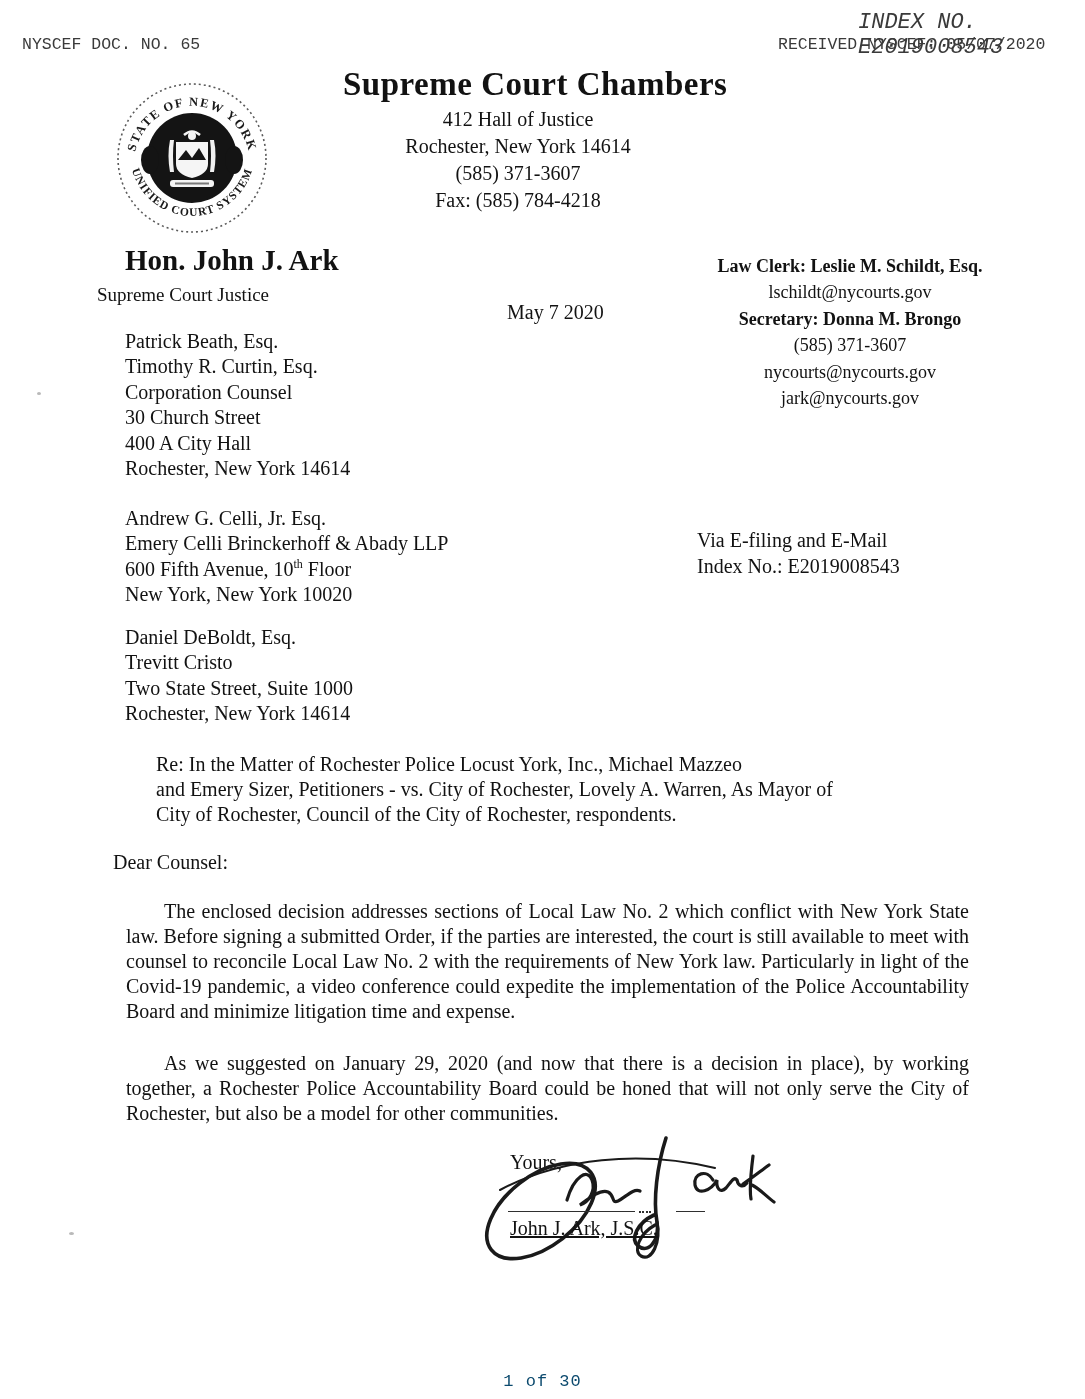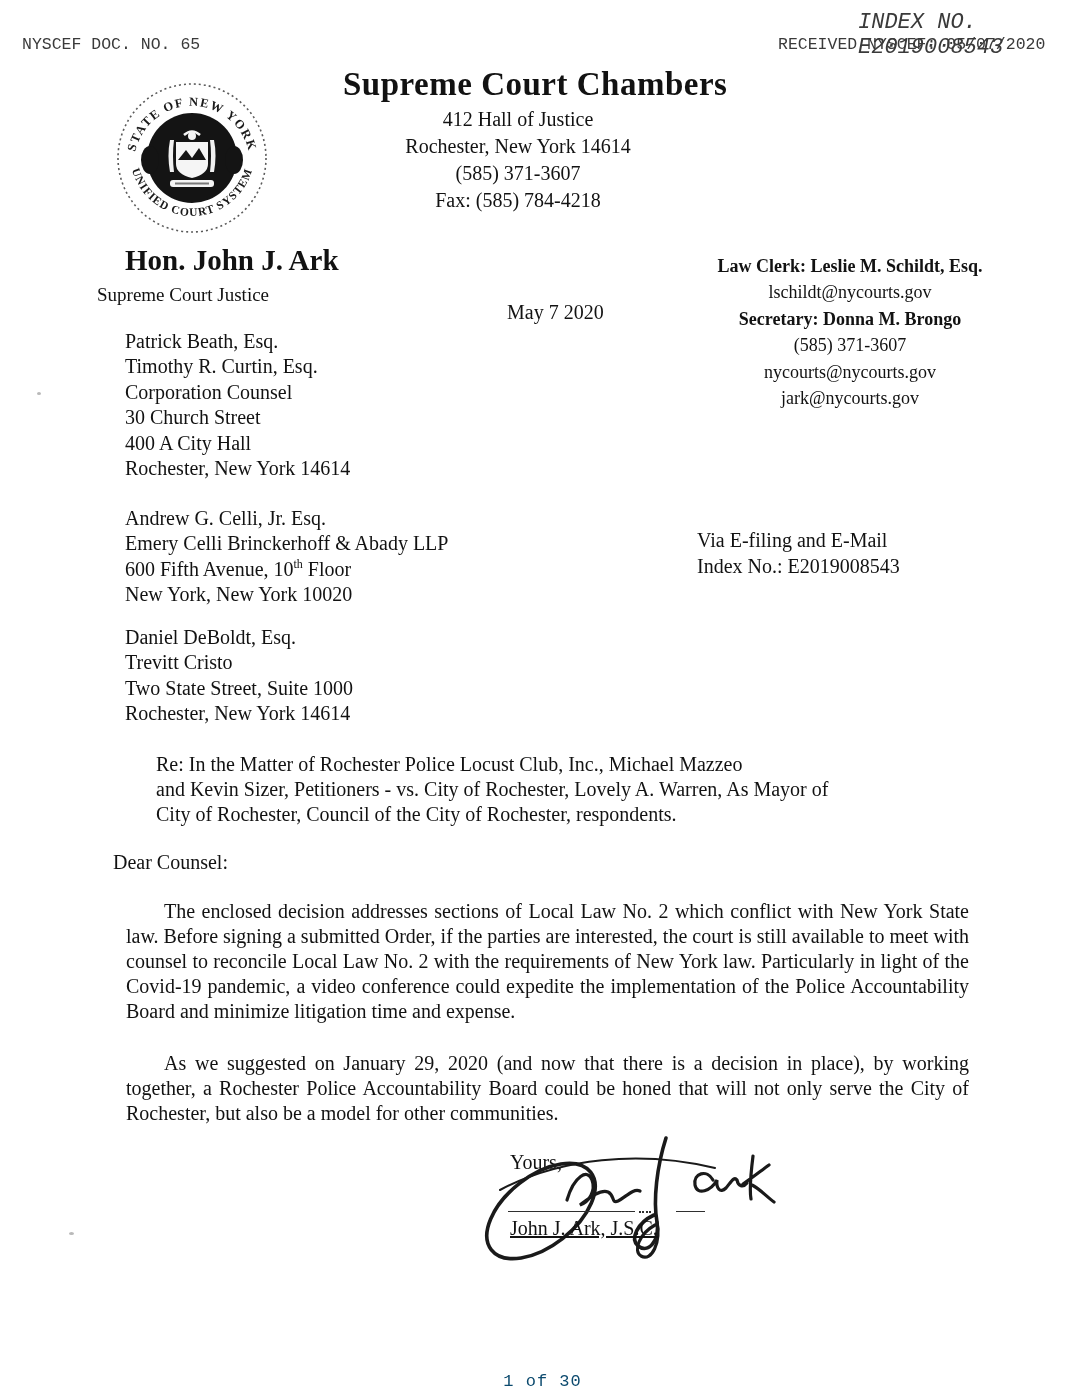--- a/index.html
+++ b/index.html
@@ -109,22 +109,22 @@
   </div>
 
   <div class="abs addr" style="left:125px;top:625px;">
     <div>Daniel DeBoldt, Esq.</div>
     <div>Trevitt Cristo</div>
     <div>Two State Street, Suite 1000</div>
     <div>Rochester, New York 14614</div>
   </div>
 
   <div class="abs" style="left:156px;top:752px;width:760px;">
-    <div class="re-line">Re: In the Matter of Rochester Police Locust  Club, Inc., Michael Mazzeo</div>
-    <div class="re-line">and Kevin Sizer,  Petitioners - vs. City of Rochester, Lovely A. Warren, As Mayor of</div>
+    <div class="re-line">Re: In the Matter of Rochester Police Locust  York, Inc., Michael Mazzeo</div>
+    <div class="re-line">and Emery Sizer,  Petitioners - vs. City of Rochester, Lovely A. Warren, As Mayor of</div>
     <div class="re-line">City of Rochester, Council of the City of  Rochester,  respondents.</div>
   </div>
 
   <div class="abs" style="left:113px;top:851px;font-size:20px;">Dear Counsel:</div>
 
   <div class="abs body-par" style="left:115px;top:899px;width:843px;">The enclosed decision addresses sections of Local Law No. 2 which conflict with New York State law.  Before signing a submitted Order, if the parties are interested, the court is still available to meet with counsel to reconcile Local Law No. 2 with the requirements of New York law. Particularly in light of the Covid-19 pandemic, a video conference could expedite the implementation of the Police Accountability Board and minimize litigation time and expense.</div>
   <div class="abs body-par" style="left:115px;top:1051px;width:843px;">As we suggested on January 29, 2020 (and now that there is a decision in place), by working together, a Rochester Police Accountability Board could be honed that will not only serve the City of Rochester, but also be a model for other communities.</div>
 
   <div class="abs" style="left:510px;top:1151px;font-size:20px;">Yours,</div>
 

